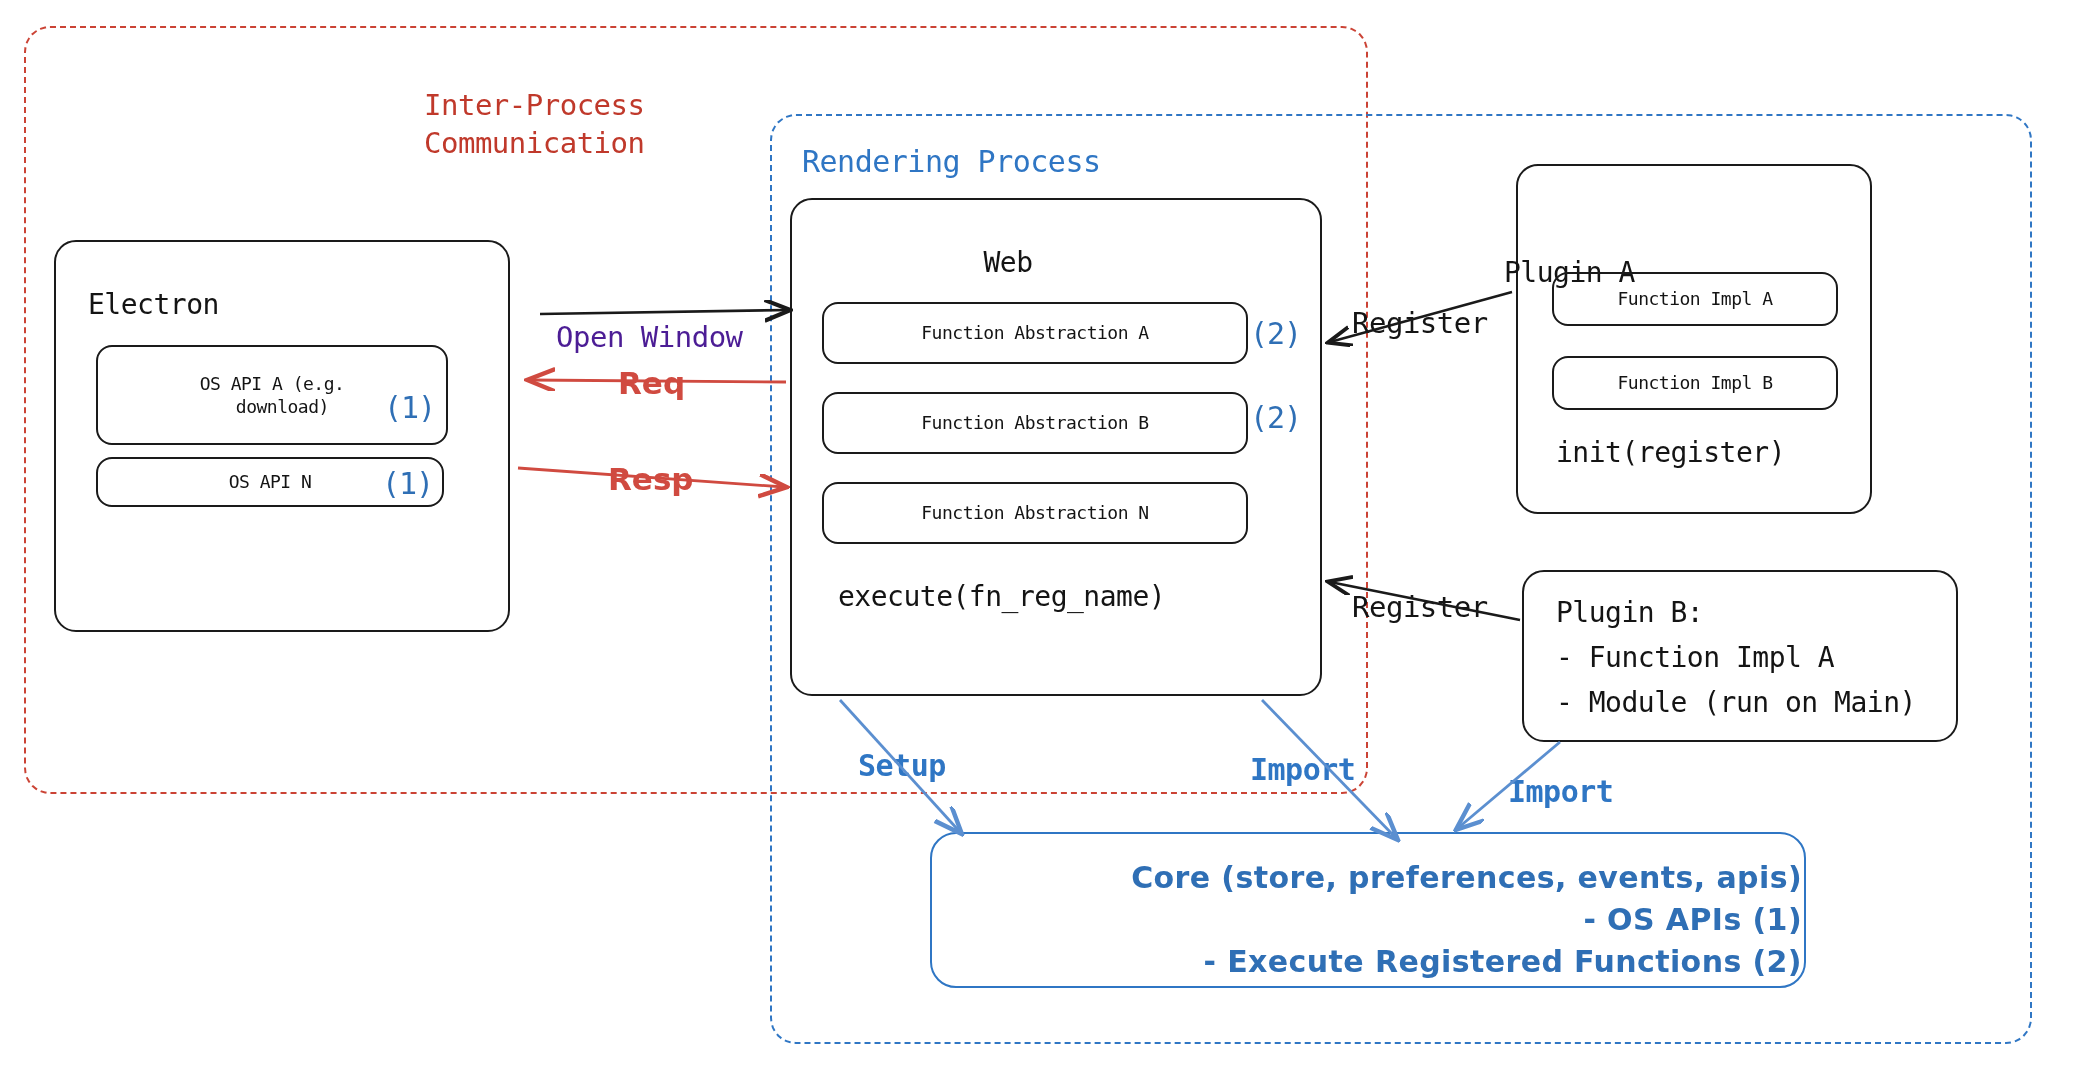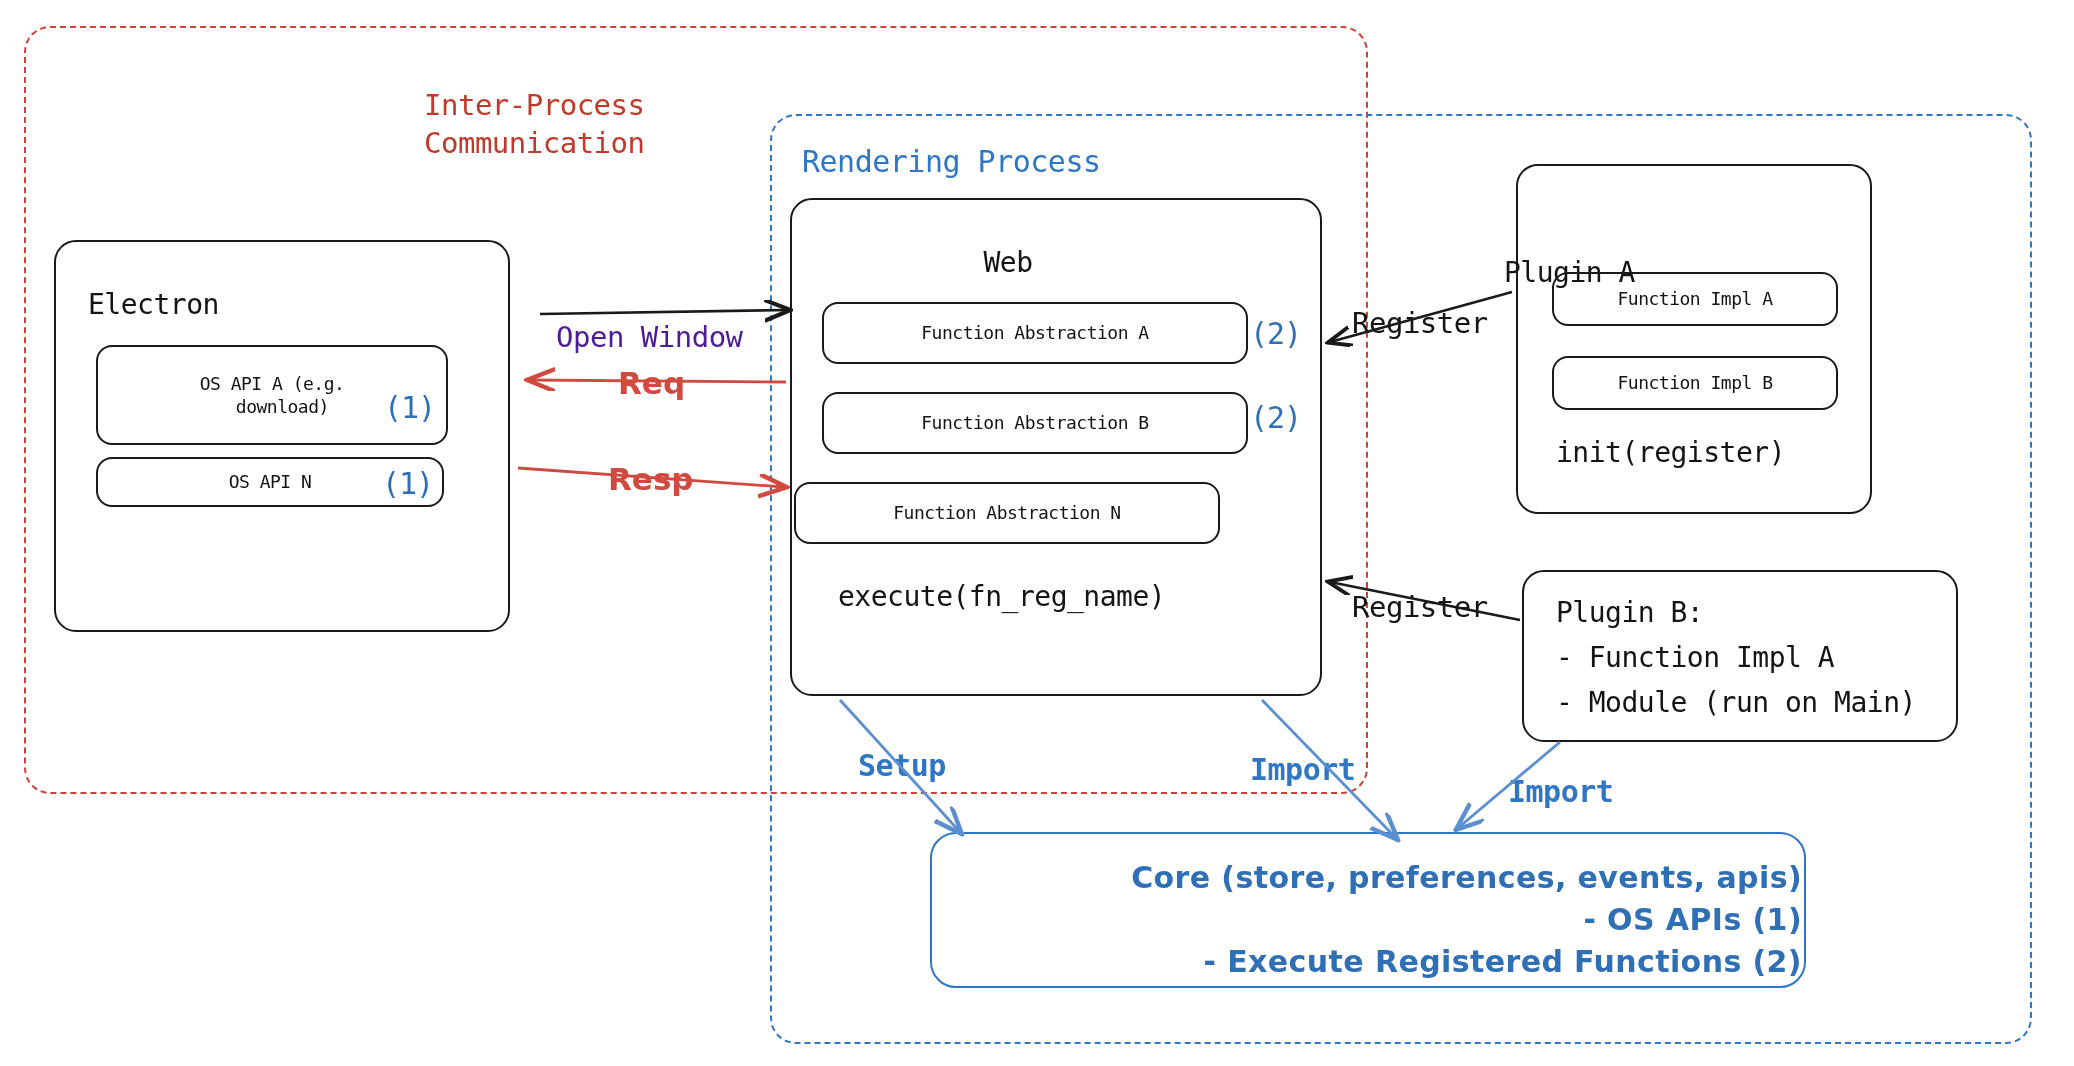--- a/index.html
+++ b/index.html
@@ -51,21 +51,21 @@
 
   <div class="box" style="left:790px;top:198px;width:528px;height:494px;"></div>
   <div class="lbl" style="left:1008px;top:246px;transform:translateX(-50%);">Web</div>
 
   <div class="inner" style="left:822px;top:302px;width:422px;height:58px;">Function Abstraction A</div>
   <div class="num" style="left:1250px;top:316px;">(2)</div>
 
   <div class="inner" style="left:822px;top:392px;width:422px;height:58px;">Function Abstraction B</div>
   <div class="num" style="left:1250px;top:400px;">(2)</div>
 
-  <div class="inner" style="left:794px;top:482px;width:422px;height:58px;">Function Abstraction N</div>
+  <div class="inner" style="left:822px;top:482px;width:422px;height:58px;">Function Abstraction N</div>
 
   <div class="lbl" style="left:838px;top:580px;">execute(fn_reg_name)</div>
 
   <div class="box" style="left:1516px;top:164px;width:352px;height:346px;"></div>
   <div class="lbl" style="left:1504px;top:216px;margin-top:40px;">Plugin A</div>
   <div class="inner" style="left:1552px;top:272px;width:282px;height:50px;">Function Impl A</div>
   <div class="inner" style="left:1552px;top:356px;width:282px;height:50px;">Function Impl B</div>
   <div class="lbl" style="left:1556px;top:436px;">init(register)</div>
 
   <div class="box" style="left:1522px;top:570px;width:432px;height:168px;"></div>

